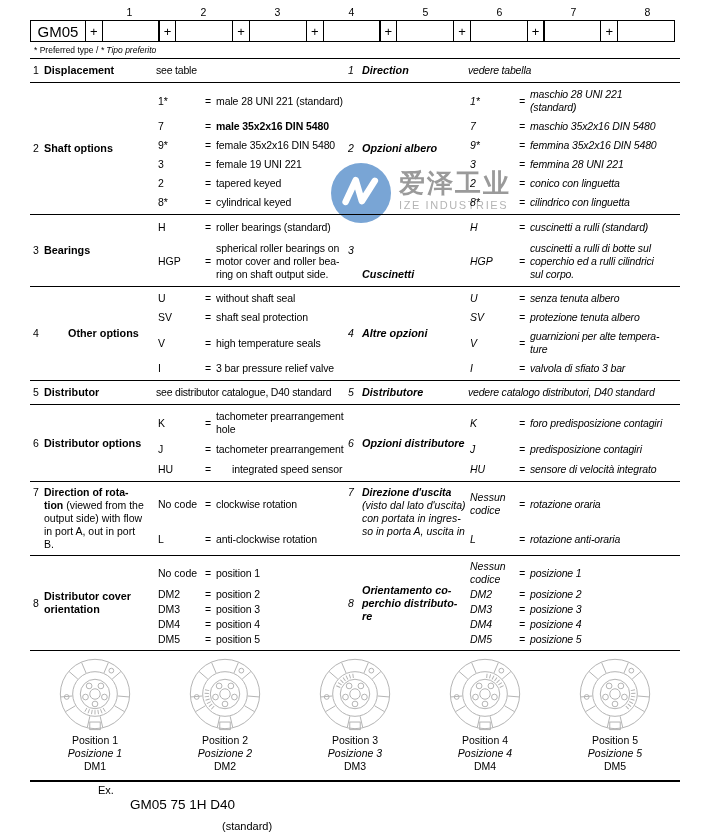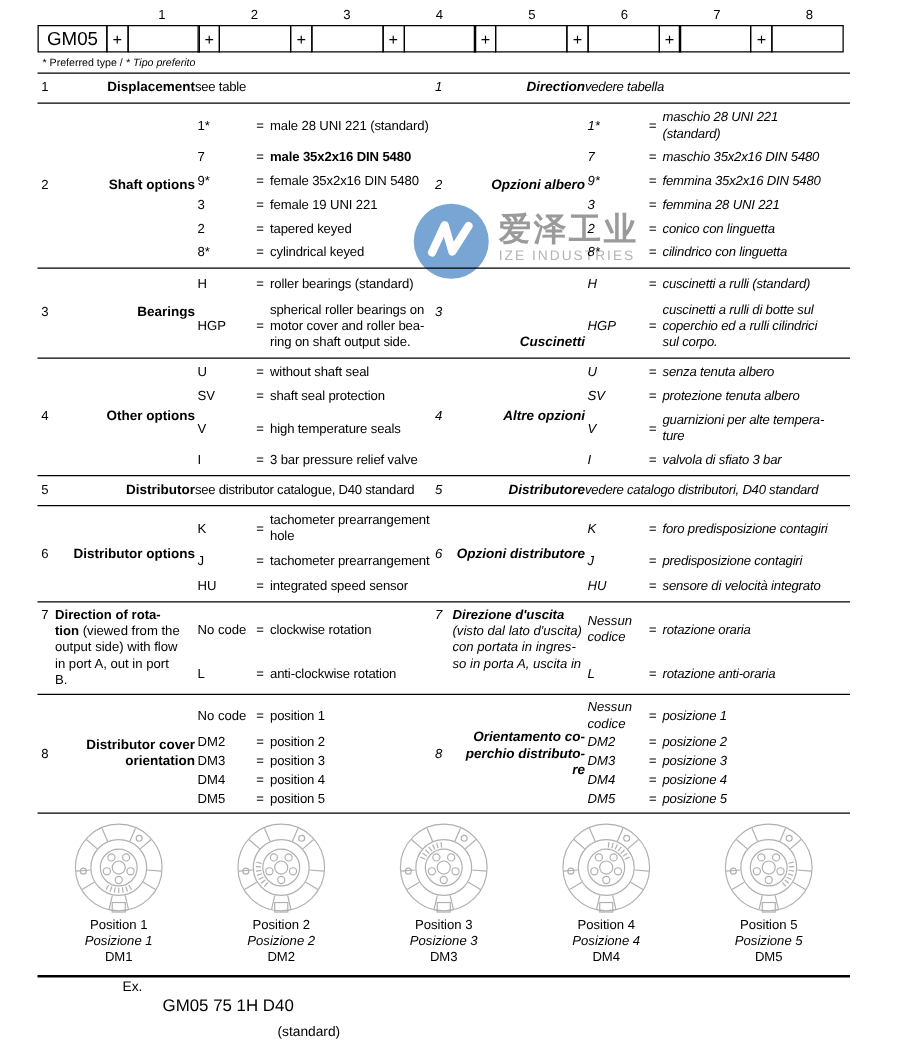--- a/index.html
+++ b/index.html
@@ -32,21 +32,21 @@
   .c1{grid-column:1;padding-left:3px;}
   .c2{grid-column:2;}
   .c3{grid-column:3;padding-left:2px;}
   .c4{grid-column:4;text-align:center;}
   .c5{grid-column:5;letter-spacing:-0.1px;padding-right:4px;}
   .c6{grid-column:6;}
   .c7{grid-column:7;}
   .c8{grid-column:8;padding-left:2px;}
   .c9{grid-column:9;text-align:center;}
   .c10{grid-column:10;letter-spacing:-0.15px;}
-  .lbl{font-weight:bold;font-size:10.8px;text-align:right;}
+  .lbl{font-weight:bold;font-size:10.8px;}
   .vspan-en{grid-column:3/6;white-space:nowrap;letter-spacing:-0.2px;}
   .vspan-it{grid-column:8/11;white-space:nowrap;letter-spacing:-0.2px;}
   #row7 .c2,#row7 .c7,#row7 .c1,#row7 .c6{align-self:start;}
   #row7{row-gap:6px;padding:4px 0;}
   #row8{row-gap:2px;padding:4px 0;}
   #row2{row-gap:6px;}
   #row4{row-gap:6px;}
   #row6{row-gap:7px;}
 
   
@@ -261,21 +261,21 @@
         <div class="cell c9 it" style="grid-row: 1;">=</div>
         <div class="cell c10 it" style="grid-row: 1;">foro predisposizione contagiri</div>
         <div class="cell c3" style="grid-row: 2;">J</div>
         <div class="cell c4" style="grid-row: 2;">=</div>
         <div class="cell c5" style="grid-row: 2;">tachometer prearrangement</div>
         <div class="cell c8 it" style="grid-row: 2;">J</div>
         <div class="cell c9 it" style="grid-row: 2;">=</div>
         <div class="cell c10 it" style="grid-row: 2;">predisposizione contagiri</div>
         <div class="cell c3" style="grid-row: 3;">HU</div>
         <div class="cell c4" style="grid-row: 3;">=</div>
-        <div class="cell c5" style="grid-row: 3;">integrated speed sensor</div>
+        <div class="cell c5" style="grid-row: 3; margin-left: 16px;">integrated speed sensor</div>
         <div class="cell c8 it" style="grid-row: 3;">HU</div>
         <div class="cell c9 it" style="grid-row: 3;">=</div>
         <div class="cell c10 it" style="grid-row: 3;">sensore di velocità integrato</div>
       </div>
 
     <div class="trow" id="row7">
       <div class="cell c1" style="grid-row: 1 / 3;">7</div>
       <div class="cell c2" style="grid-row: 1 / 3;"><span class="b">Direction of rota-
 tion</span><span> (viewed from the
 output side) with flow

